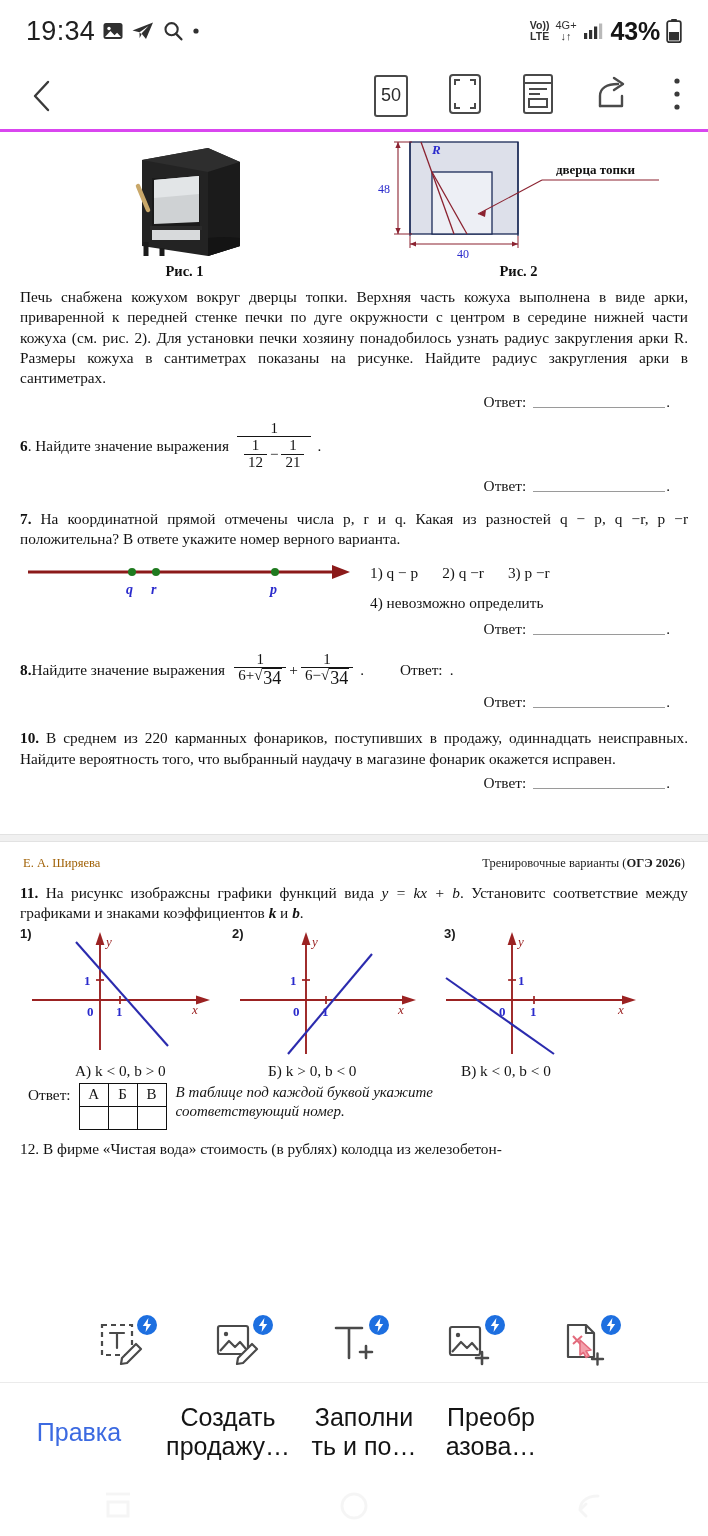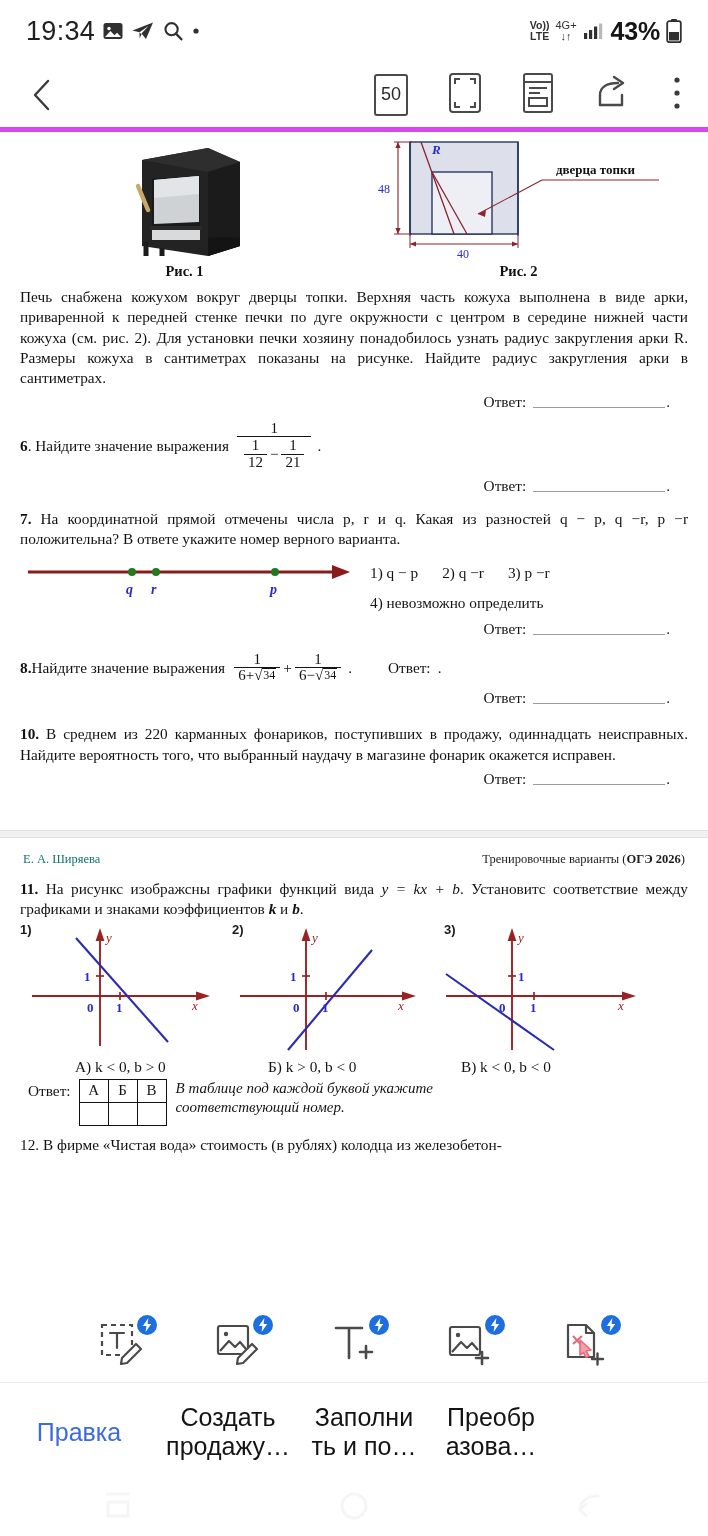--- a/index.html
+++ b/index.html
@@ -27,21 +27,21 @@
               font-size: 10.5px; font-weight: 700; color: #303030; }
   .sb-net { display: flex; flex-direction: column; align-items: center; line-height: 1.02;
             font-size: 11px; font-weight: 400; color: #303030; }
   .sb-batt-txt { font-size: 25px; font-weight: 700; color: #151515; letter-spacing: -.2px; }
 
   
   .apptoolbar {
     position: relative;
     height: 70px; width: 100%;
     display: flex; align-items: center;
-    border-bottom: 5px solid #d946ef;
+    border-bottom: 3px solid #d946ef;
     background: #ffffff;
   }
   .tb-back { padding-left: 30px; width: 90px; display: flex; align-items: center; }
   .tb-grow { flex: 1; }
   .tb-icons { display: flex; align-items: center; gap: 40px; padding-right: 26px; }
   .tb-pagebox {
     width: 34px; height: 42px; border: 2px solid #4a4a4a; border-radius: 3px;
     display: flex; align-items: center; justify-content: center;
     font-size: 18px; color: #2b2b2b; font-weight: 400;
   }
@@ -80,21 +80,21 @@
   .ansline .rule { display: inline-block; width: 132px; border-bottom: 1.3px solid #9a9a9a;
                    height: 15px; }
   .ansline .dot { margin-left: 1px; }
   .frac { display: inline-flex; flex-direction: column; align-items: center;
           vertical-align: middle; margin: 0 3px; line-height: 1.05; }
   .frac .num { padding: 0 4px; font-size: 14px; }
   .frac .den { padding: 0 4px; font-size: 14px; border-top: 1.2px solid #151515; }
   .frac.big .num, .frac.big .den { font-size: 15px; }
   .sq { display: inline-flex; align-items: flex-start; }
   .sq .rad { font-size: 15px; }
-  .sq .arg { border-top: 1.1px solid #141414; padding: 0 1px; font-size: 12px; }
+  .sq .arg { border-top: 1.1px solid #141414; padding: 0 1px; font-size: 18px; }
 
   
   .numline-wrap { display: flex; align-items: flex-start; margin-top: 6px; }
   .numline { position: relative; width: 350px; height: 52px; }
   .choices { flex: 1; font-family: "Liberation Serif", serif; font-size: 15.3px; padding-top: 8px;}
   .choices .row1 { display: flex; gap: 24px; }
   .choices .row2 { margin-top: 12px; }
 
   
   .graphs { display: flex; margin-top: 4px; }
@@ -110,21 +110,21 @@
   .ansgrid .lbl { font-family: "Liberation Serif", serif; font-size: 15.3px; padding-top: 3px;
                   padding-left: 8px; }
   table.abv { border-collapse: collapse; margin-left: 8px; }
   table.abv td { width: 29px; height: 23px; border: 1.4px solid #101010; text-align: center;
                  font-family: "Liberation Serif", serif; font-size: 15px; }
   .ansnote { font-family: "Liberation Serif", serif; font-style: italic; font-size: 15px;
              margin-left: 9px; line-height: 1.3; width: 370px; }
 
   .runhead { display: flex; justify-content: space-between; align-items: baseline;
              padding: 14px 3px 0 3px; }
-  .runhead .left { font-family: "Liberation Serif", serif; font-size: 12.5px; color: #0f766e; }
+  .runhead .left { font-family: "Liberation Serif", serif; font-size: 12.5px; color: #a16207; }
   .runhead .right { font-family: "Liberation Serif", serif; font-size: 12.5px; color: #1d1d1d; }
   .runhead .right b { font-weight: bold; }
 
   .clip12 { margin-top: 9px; height: 19px; overflow: hidden; }
 
   
   .aibar {
     position: absolute; left: 0; top: 1305px; width: 708px; height: 78px;
     background: #ffffff; display: flex; align-items: center; justify-content: center;
     gap: 64px; border-bottom: 1px solid #ebebeb;

